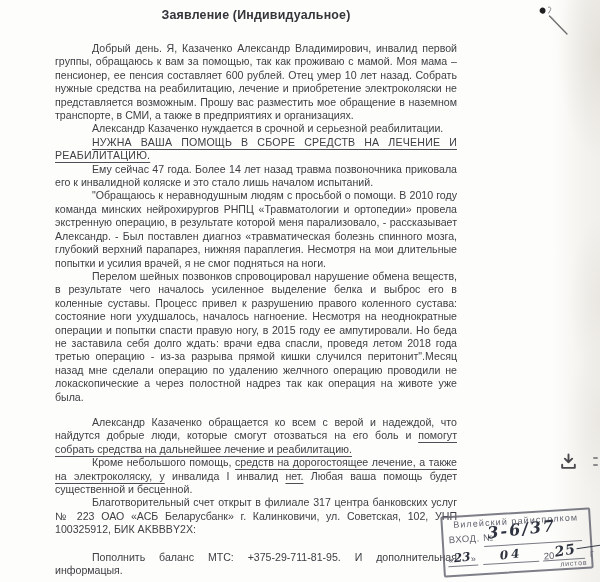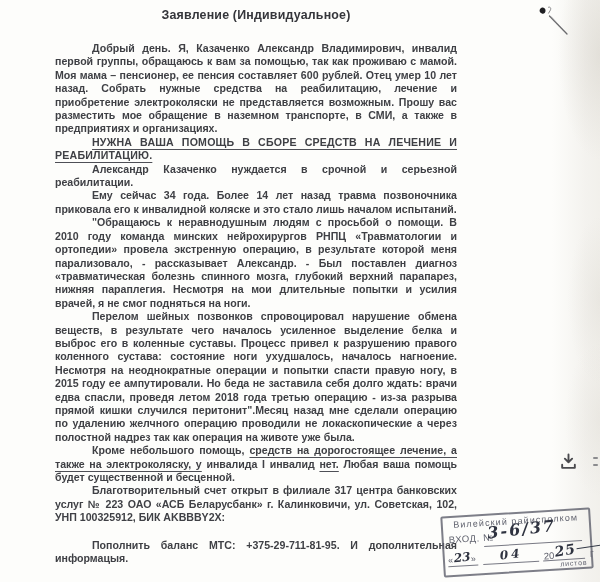--- a/index.html
+++ b/index.html
@@ -26,21 +26,21 @@
     text-align:center;
     font-size:12.4px;font-weight:bold;letter-spacing:.2px;color:#35363b;
   }
   .body{margin-left:55px;width:402px;}
   .para{
     margin:0;
     font-size:10.6px;line-height:13.4px;font-weight:500;
     text-align:justify;text-align-last:left;
     color:#3f4045;
   }
-  .ind{text-indent:37px;font-weight:bold;}
+  .ind{text-indent:37px;}
   .gap-lg{margin-top:12px;}
   .gap-md{margin-top:14px;}
   .u{
     text-decoration:underline;
     text-decoration-thickness:1px;
     text-underline-offset:2.5px;
     text-decoration-color:#4e4f56;
   }
   .caps{letter-spacing:.2px;}
 
@@ -96,30 +96,31 @@
 <div class="page">
 
   <div class="scan-band"></div>
 
   <h1 class="title">Заявление (Индивидуальное)</h1>
 
   <div class="body">
 
     <p class="para ind">Добрый день. Я, Казаченко Александр Владимирович, инвалид первой группы, обращаюсь к вам за помощью, так как проживаю с мамой. Моя мама – пенсионер, ее пенсия составляет 600 рублей. Отец умер 10 лет назад. Собрать нужные средства на реабилитацию, лечение и приобретение электроколяски не представляется возможным. Прошу вас разместить мое обращение в наземном транспорте, в СМИ, а также в предприятиях и организациях.</p>
 
+    <p class="para ind">Александр Казаченко нуждается в срочной и серьезной реабилитации.</p>
+
     <p class="para ind caps"><span class="u">НУЖНА ВАША ПОМОЩЬ В СБОРЕ СРЕДСТВ НА ЛЕЧЕНИЕ И РЕАБИЛИТАЦИЮ.</span></p>
 
-    <p class="para ind">Александр Казаченко нуждается в срочной и серьезной реабилитации.</p>
-
-    <p class="para ind">Ему сейчас 34 года. Более 14 лет назад травма позвоночника приковала его к инвалидной коляске и это стало лишь началом испытаний.</p>
+    <p class="para ind">Ему сейчас 47 года. Более 14 лет назад травма позвоночника приковала его к инвалидной коляске и это стало лишь началом испытаний.</p>
 
     <p class="para ind">"Обращаюсь к неравнодушным людям с просьбой о помощи. В 2010 году команда минских нейрохирургов РНПЦ «Травматологии и ортопедии» провела экстренную операцию, в результате которой меня парализовало, - рассказывает Александр. - Был поставлен диагноз «травматическая болезнь спинного мозга, глубокий верхний парапарез, нижняя параплегия. Несмотря на мои длительные попытки и усилия врачей, я не смог подняться на ноги.</p>
 
     <p class="para ind">Перелом шейных позвонков спровоцировал нарушение обмена веществ, в результате чего началось усиленное выделение белка и выброс его в коленные суставы. Процесс привел к разрушению правого коленного сустава: состояние ноги ухудшалось, началось нагноение. Несмотря на неоднократные операции и попытки спасти правую ногу, в 2015 году ее ампутировали. Но беда не заставила себя долго ждать: врачи едва спасли, проведя летом 2018 года третью операцию - из-за разрыва прямой кишки случился перитонит".Месяц назад мне сделали операцию по удалению желчного операцию проводили не локаскопические а через полостной надрез так как операция на животе уже была.</p>
 
+    <p class="para ind gap-lg"><span>Александр Казаченко обращается ко всем с верой и надеждой, что найдутся добрые люди, которые смогут отозваться на его боль и </span><span class="u">помогут собрать средства на дальнейшее лечение и реабилитацию.</span></p>
 
     <p class="para ind"><span>Кроме небольшого помощь, </span><span class="u">средств на дорогостоящее лечение, а также на электроколяску, у</span><span> инвалида I инвалид </span><span class="u">нет.</span><span> Любая ваша помощь будет существенной и бесценной.</span></p>
 
     <p class="para ind">Благотворительный счет открыт в филиале 317 центра банковских услуг № 223 ОАО «АСБ Беларусбанк» г. Калинковичи, ул. Советская, 102, УНП 100325912, БИК AKBBBY2X:</p>
 
 
     <p class="para ind gap-md">Пополнить баланс МТС: +375-29-711-81-95. И дополнительная информацыя.</p>
 
   </div>
 

